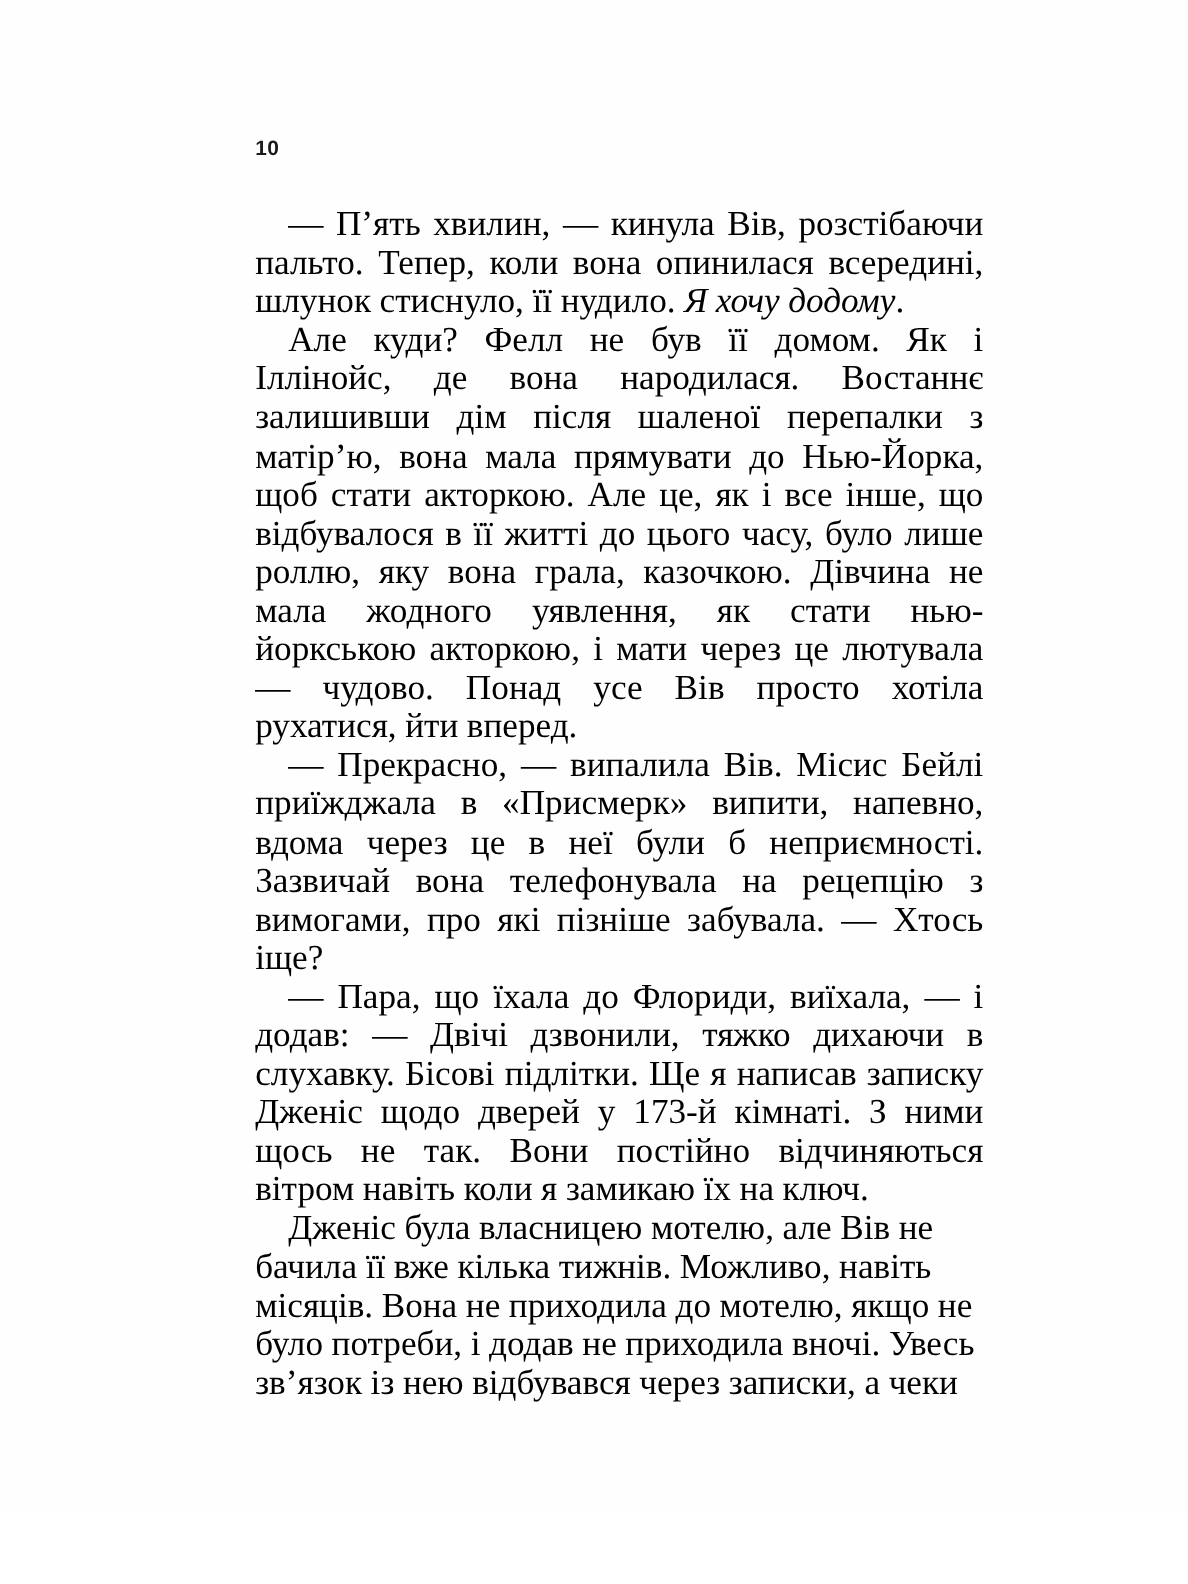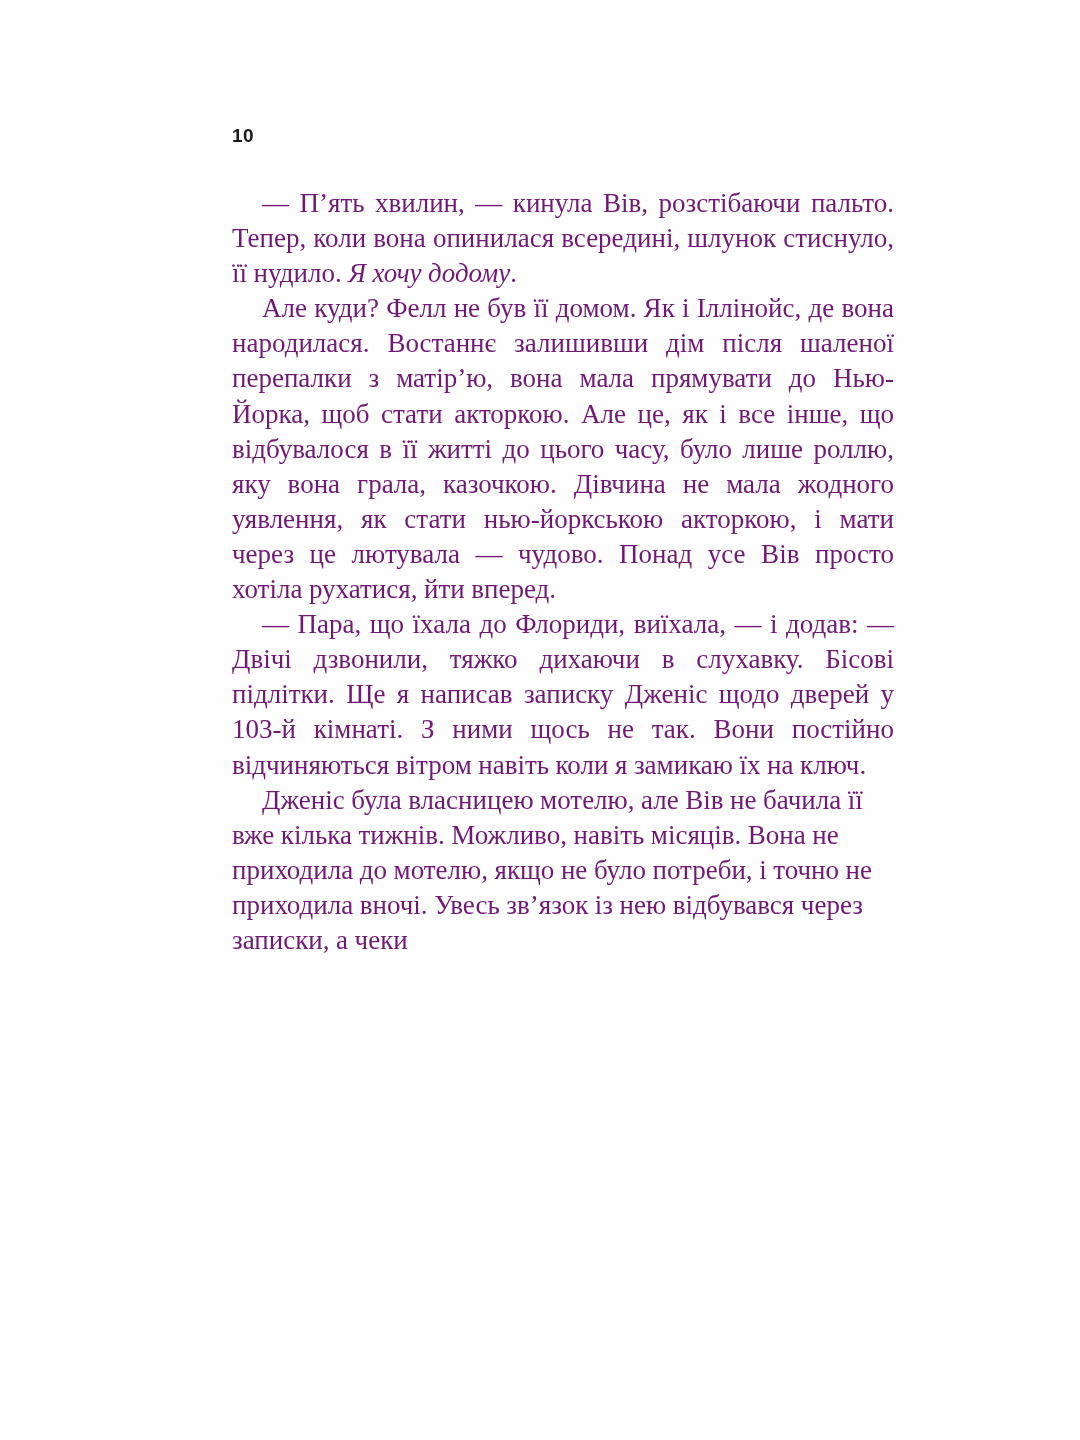--- a/index.html
+++ b/index.html
@@ -30,23 +30,23 @@
     position: absolute;
     left: 232px;
     top: 186px;
     width: 662px;
   }
   p.para {
     margin: 0;
     text-indent: 30px;
     text-align: justify;
     text-justify: inter-word;
-    font-size: 27px;
+    font-size: 32px;
     line-height: 35.1px;
-    color: #701a75;
+    color: #000000;
     hyphens: manual;
     word-spacing: -0.2px;
     -webkit-font-smoothing: antialiased;
   }
   p.para:last-child {
     text-align: left;
   }
   em.ital {
     font-style: italic;
   }
@@ -54,17 +54,18 @@
 </head>
 <body>
 
 <div class="page">
 
   <div class="folio">10</div>
 
   <div class="textblock">
       <p class="para"><span>— П’ять хвилин, — кинула Вів, розстібаючи пальто. Тепер, коли вона опинилася всередині, шлунок стиснуло, її нудило. </span><em class="ital">Я хочу додому</em><span>.</span></p>
       <p class="para"><span>Але куди? Фелл не був її домом. Як і Іллінойс, де вона народилася. Востаннє залишивши дім після шаленої перепалки з матір’ю, вона мала прямувати до Нью-Йорка, щоб стати акторкою. Але це, як і все інше, що відбувалося в її житті до цього часу, було лише роллю, яку вона грала, казочкою. Дівчина не мала жодного уявлення, як стати нью-йоркською акторкою, і мати через це лютувала — чудово. Понад усе Вів просто хотіла рухатися, йти вперед.</span></p>
-      <p class="para"><span>— Пара, що їхала до Флориди, виїхала, — і додав: — Двічі дзвонили, тяжко дихаючи в слухавку. Бісові підлітки. Ще я написав записку Дженіс щодо дверей у 103-й кімнаті. З ними щось не так. Вони постійно відчиняються вітром навіть коли я замикаю їх на ключ.</span></p>
-      <p class="para"><span>Дженіс була власницею мотелю, але Вів не бачила її вже кілька тижнів. Можливо, навіть місяців. Вона не приходила до мотелю, якщо не було потреби, і точно не приходила вночі. Увесь зв’язок із нею відбувався через записки, а чеки</span></p>
+      <p class="para"><span>— Прекрасно, — випалила Вів. Місис Бейлі приїжджала в «Присмерк» випити, напевно, вдома через це в неї були б неприємності. Зазвичай вона телефонувала на рецепцію з вимогами, про які пізніше забувала. — Хтось іще?</span></p>
+      <p class="para"><span>— Пара, що їхала до Флориди, виїхала, — і додав: — Двічі дзвонили, тяжко дихаючи в слухавку. Бісові підлітки. Ще я написав записку Дженіс щодо дверей у 173-й кімнаті. З ними щось не так. Вони постійно відчиняються вітром навіть коли я замикаю їх на ключ.</span></p>
+      <p class="para"><span>Дженіс була власницею мотелю, але Вів не бачила її вже кілька тижнів. Можливо, навіть місяців. Вона не приходила до мотелю, якщо не було потреби, і додав не приходила вночі. Увесь зв’язок із нею відбувався через записки, а чеки</span></p>
     </div>
 
 </div>
 
 </body></html>

